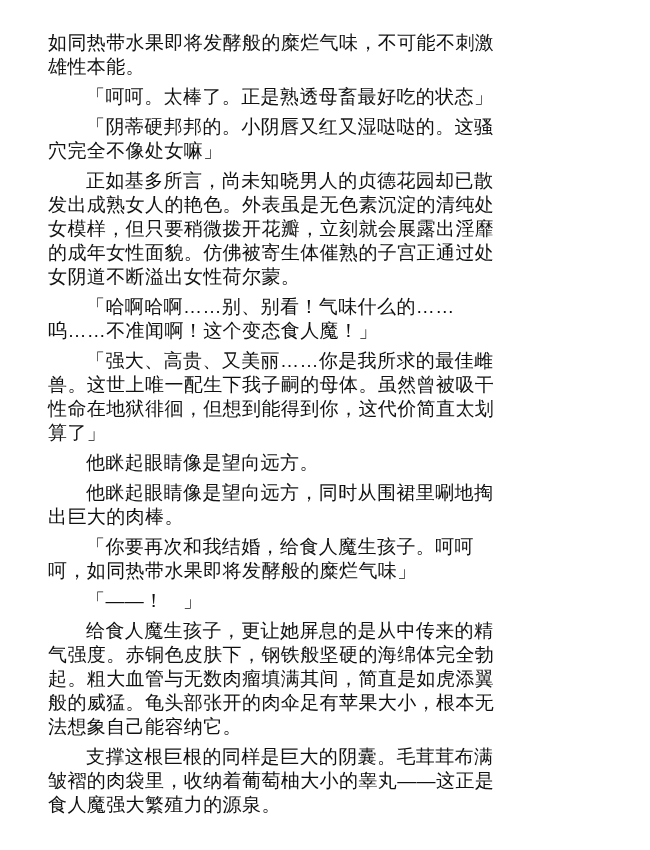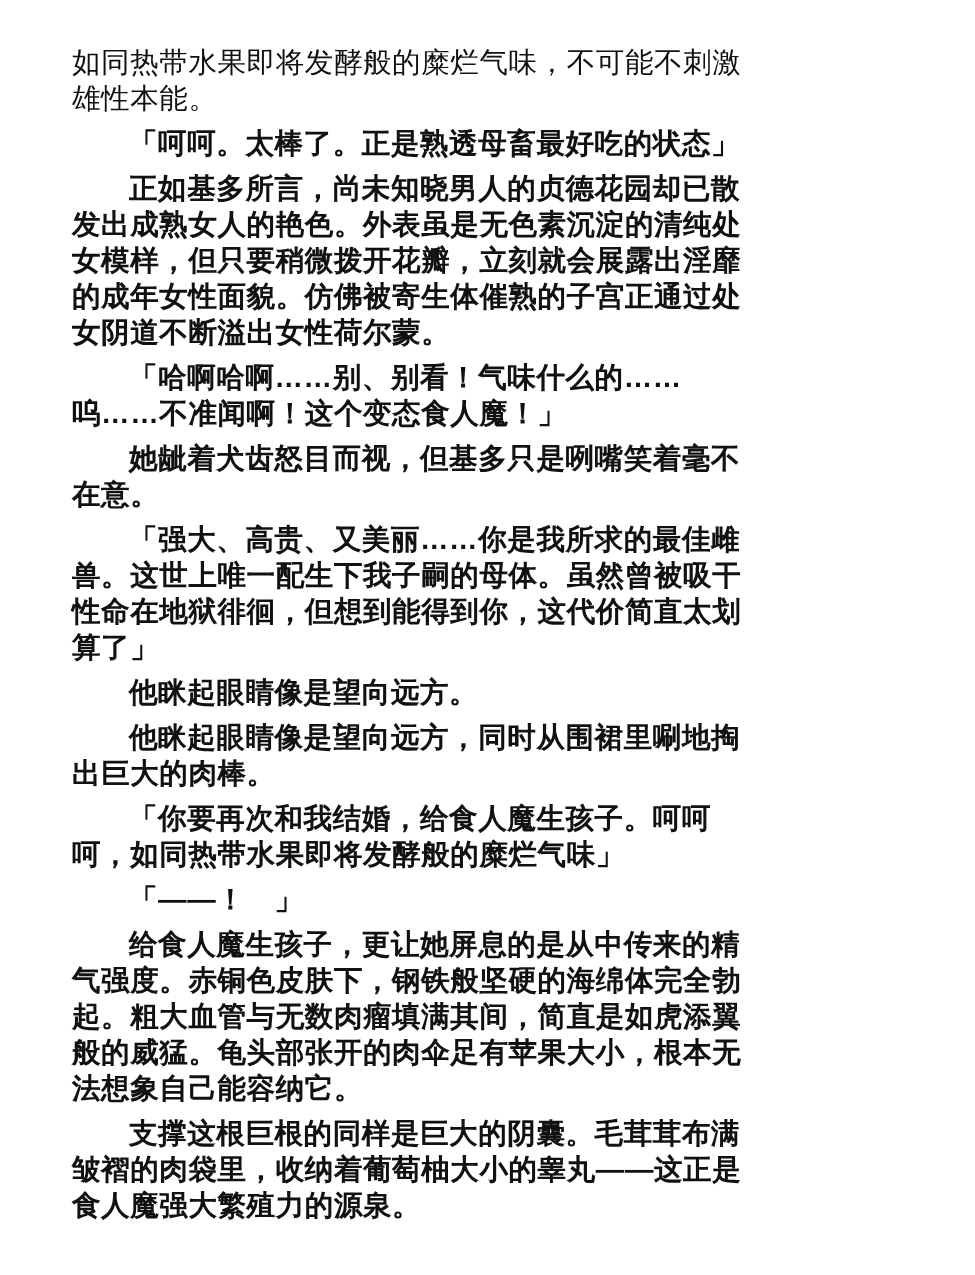--- a/index.html
+++ b/index.html
@@ -24,33 +24,32 @@
   .para {
     margin: 0 0 6px 0;
     font-size: 19px;
     line-height: 24px;
     letter-spacing: 0.4px;
     text-align: left;
     word-break: break-all;
   }
   .para.indent {
     text-indent: 2em;
-    font-weight: bold;
   }
 </style>
 </head>
 <body style="background: rgb(255, 255, 255);">
 
 <div class="page">
   <div class="text-block" id="text-block" style="color: rgb(17, 17, 17);">
       <p class="para">如同热带水果即将发酵般的糜烂气味，不可能不刺激雄性本能。</p>
       <p class="para indent">「呵呵。太棒了。正是熟透母畜最好吃的状态」</p>
+      <p class="para indent">「阴蒂硬邦邦的。小阴唇又红又湿哒哒的。这骚穴完全不像处女嘛」</p>
       <p class="para indent">正如基多所言，尚未知晓男人的贞德花园却已散发出成熟女人的艳色。外表虽是无色素沉淀的清纯处女模样，但只要稍微拨开花瓣，立刻就会展露出淫靡的成年女性面貌。仿佛被寄生体催熟的子宫正通过处女阴道不断溢出女性荷尔蒙。</p>
       <p class="para indent">「哈啊哈啊……别、别看！气味什么的……呜……不准闻啊！这个变态食人魔！」</p>
-      <p class="para indent">她龇着犬齿怒目而视，但基多只是咧嘴笑着毫不在意。</p>
       <p class="para indent">「强大、高贵、又美丽……你是我所求的最佳雌兽。这世上唯一配生下我子嗣的母体。虽然曾被吸干性命在地狱徘徊，但想到能得到你，这代价简直太划算了」</p>
       <p class="para indent">他眯起眼睛像是望向远方。</p>
       <p class="para indent">他眯起眼睛像是望向远方，同时从围裙里唰地掏出巨大的肉棒。</p>
       <p class="para indent">「你要再次和我结婚，给食人魔生孩子。呵呵呵，如同热带水果即将发酵般的糜烂气味」</p>
       <p class="para indent">「——！　」</p>
       <p class="para indent">给食人魔生孩子，更让她屏息的是从中传来的精气强度。赤铜色皮肤下，钢铁般坚硬的海绵体完全勃起。粗大血管与无数肉瘤填满其间，简直是如虎添翼般的威猛。龟头部张开的肉伞足有苹果大小，根本无法想象自己能容纳它。</p>
       <p class="para indent">支撑这根巨根的同样是巨大的阴囊。毛茸茸布满皱褶的肉袋里，收纳着葡萄柚大小的睾丸——这正是食人魔强大繁殖力的源泉。</p>
     </div>
 </div>
 

